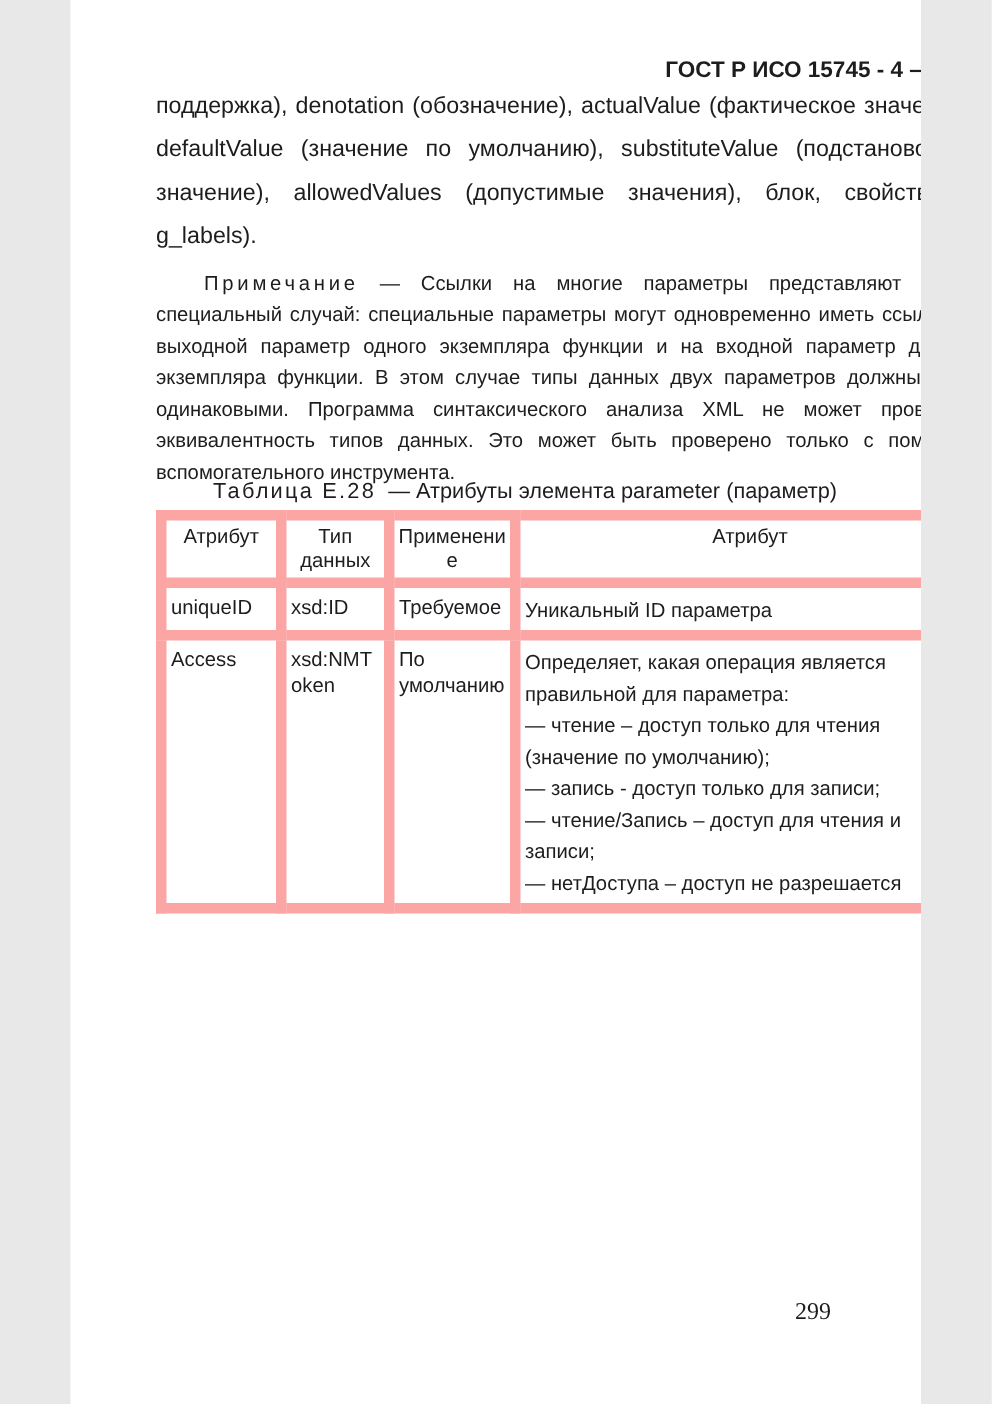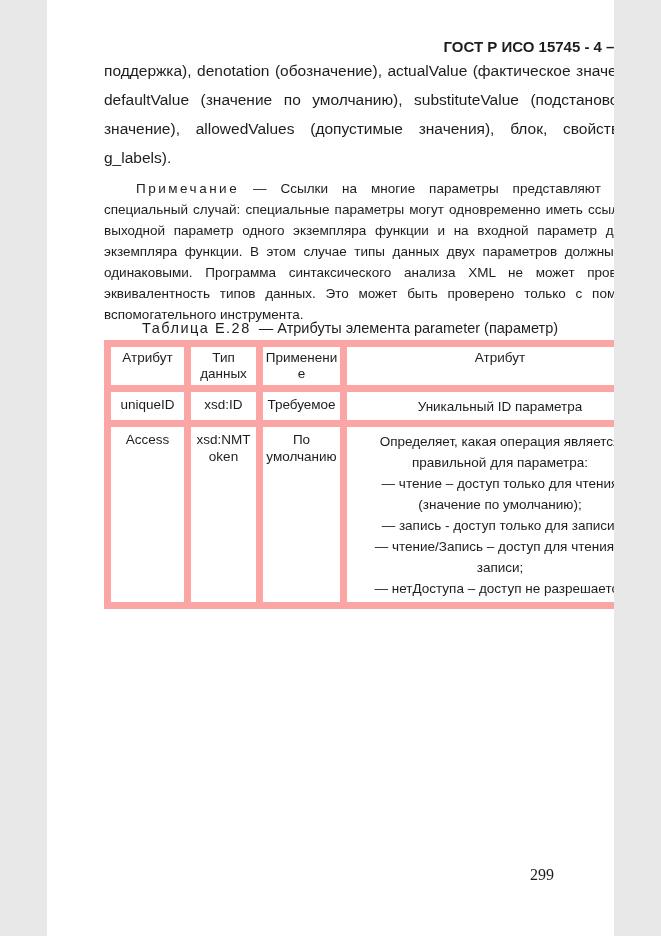--- a/index.html
+++ b/index.html
@@ -77,21 +77,21 @@
     vertical-align: top;
     overflow-wrap: anywhere;
   }
   .attr-table th {
     font-weight: normal;
     text-align: center;
     padding: 3px 2px;
     line-height: 16px;
   }
   .attr-table td {
-    text-align: center;
+    text-align: left;
     padding: 4px 3px 3px 3px;
     line-height: 17px;
   }
   td.cell-desc {
     white-space: pre-line;
     line-height: 21px;
     margin-left: 36px;
   }
   .page-number {
     position: absolute;

